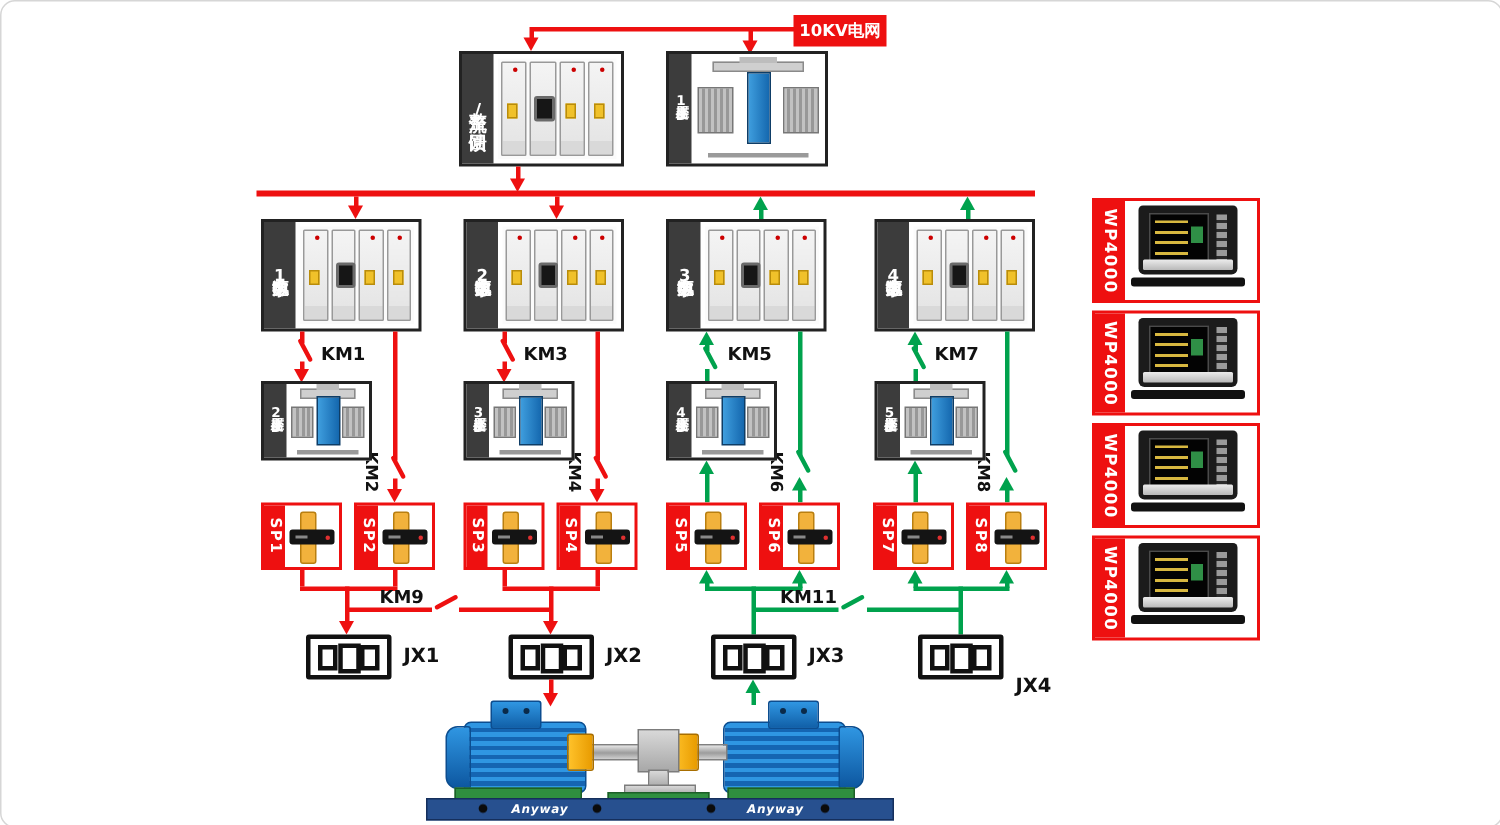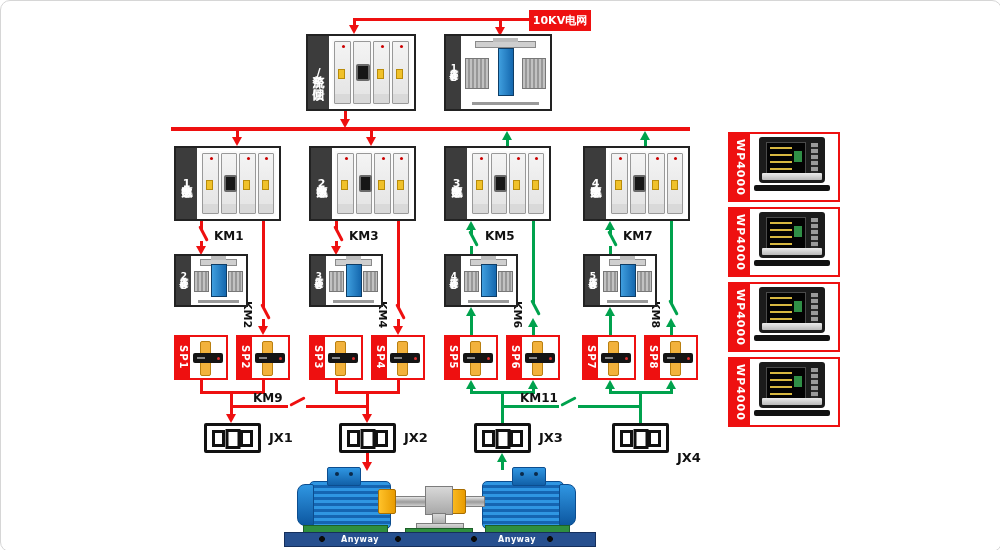--- a/index.html
+++ b/index.html
@@ -87,21 +87,21 @@
     background:linear-gradient(#2f96e2,#1160a8);}
   .mtbox::before,.mtbox::after{content:"";position:absolute;top:4px;width:4px;height:4px;background:#0a2a4a;border-radius:50%;}
   .mtbox::before{left:7px;} .mtbox::after{right:7px;}
   .mfoot{position:absolute;left:6px;right:3px;bottom:0;height:8px;background:#2f8f3f;border:1px solid #1d5f28;box-sizing:border-box;}
   .shaft{position:absolute;background:linear-gradient(180deg,#e6e6e6,#9c9c9c 55%,#cfcfcf);border:1px solid #808080;}
   .cpl{position:absolute;background:linear-gradient(90deg,#ffc22a,#e89b00);border:1px solid #a86e00;border-radius:2px;}
   .tsens{position:absolute;background:linear-gradient(#d8d8d8,#a8a8a8);border:1px solid #7c7c7c;}
   .mbase{position:absolute;background:#27508f;border:1px solid #152f5c;box-sizing:border-box;}
   .bolts{position:absolute;background-image:radial-gradient(circle,#0b0b0b 2.6px,transparent 3.2px);
     background-size:76px 8px;background-position:0 0;background-repeat:repeat-x;}
-  .brand{position:absolute;color:#fff;font-size:8px;font-weight:bold;letter-spacing:.5px;}
+  .brand{position:absolute;color:#fff;font-size:8px;font-style:italic;font-weight:bold;letter-spacing:.5px;}
   .wm{position:absolute;color:#dedede;font-size:25px;font-weight:bold;font-style:italic;opacity:.75;}
 </style>
 </head>
 <body>
 
 <div class="canvas">
 
   <div class="hl" style="left:353px;top:17px;width:179px;"></div>
   <div class="vl" style="left:352px;top:17px;height:8px;"></div>
   <div class="ad" style="left:348px;top:24px;"></div>

